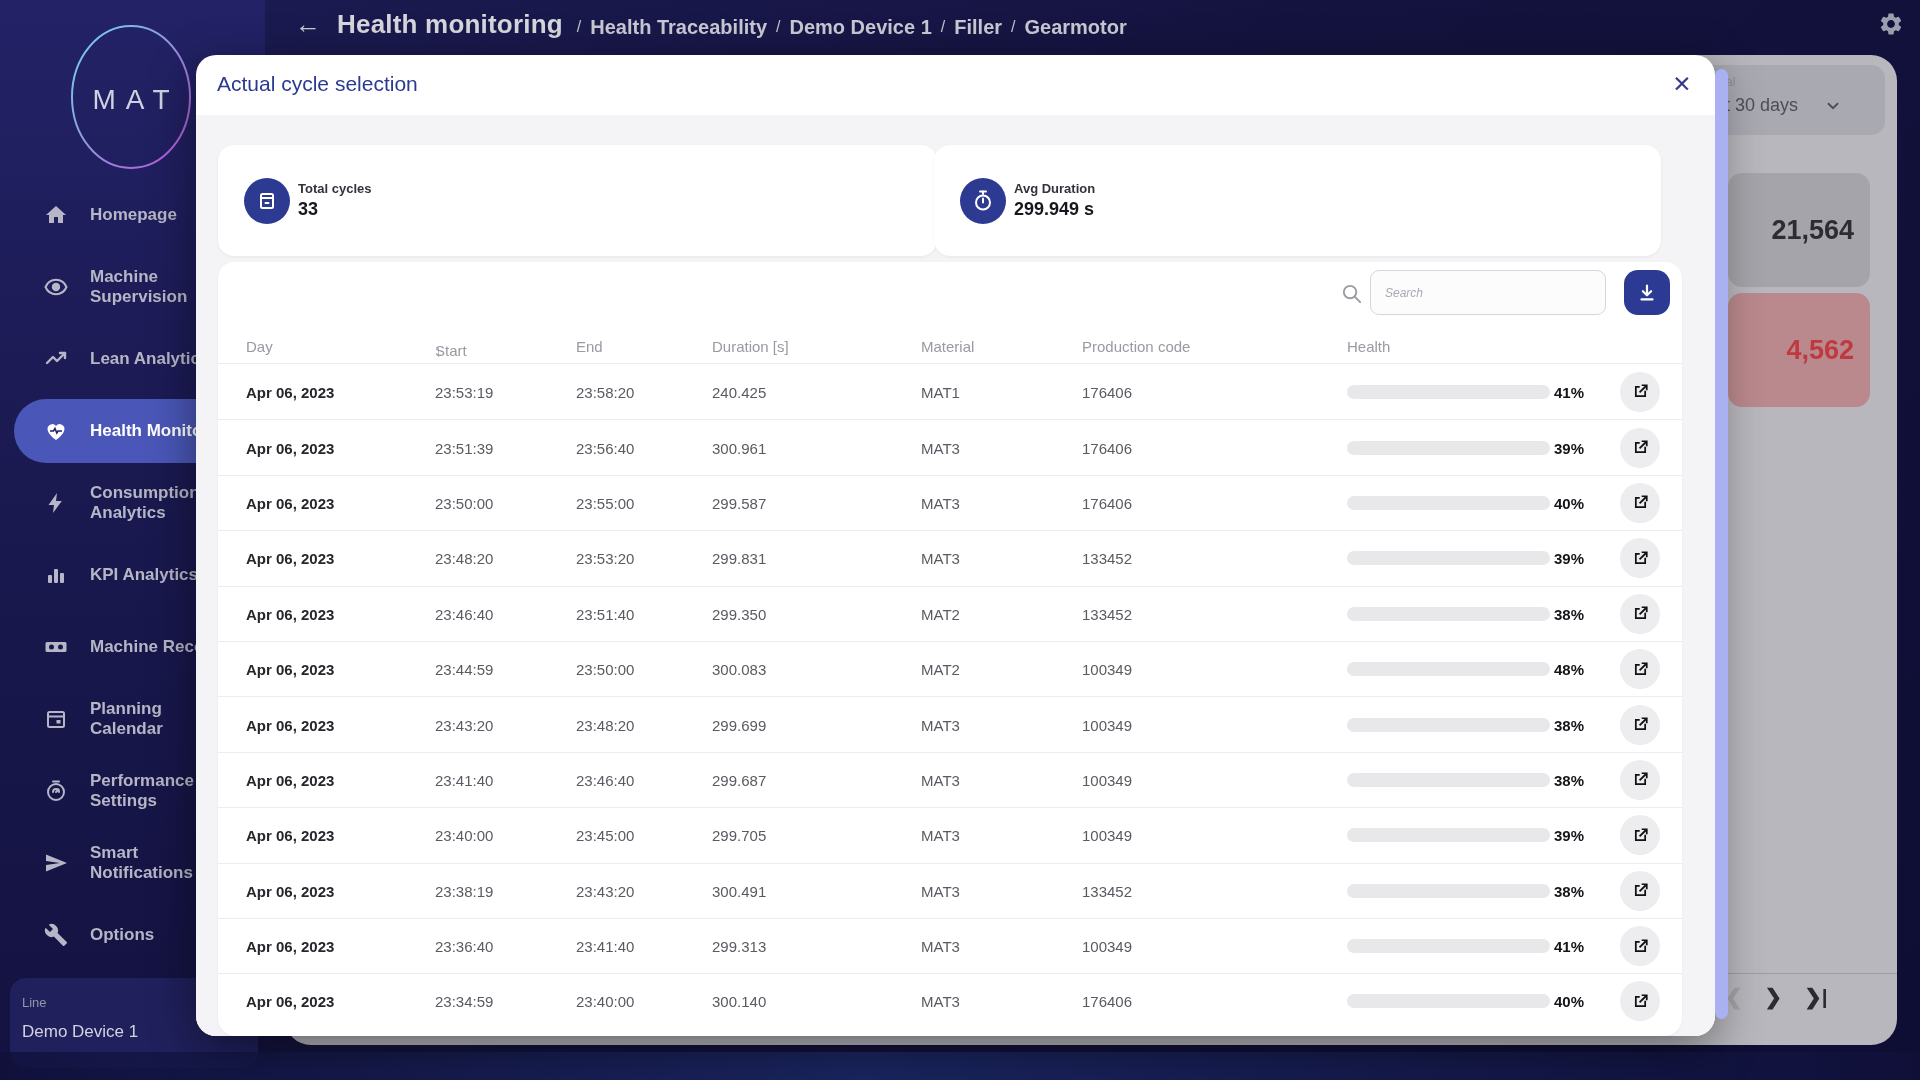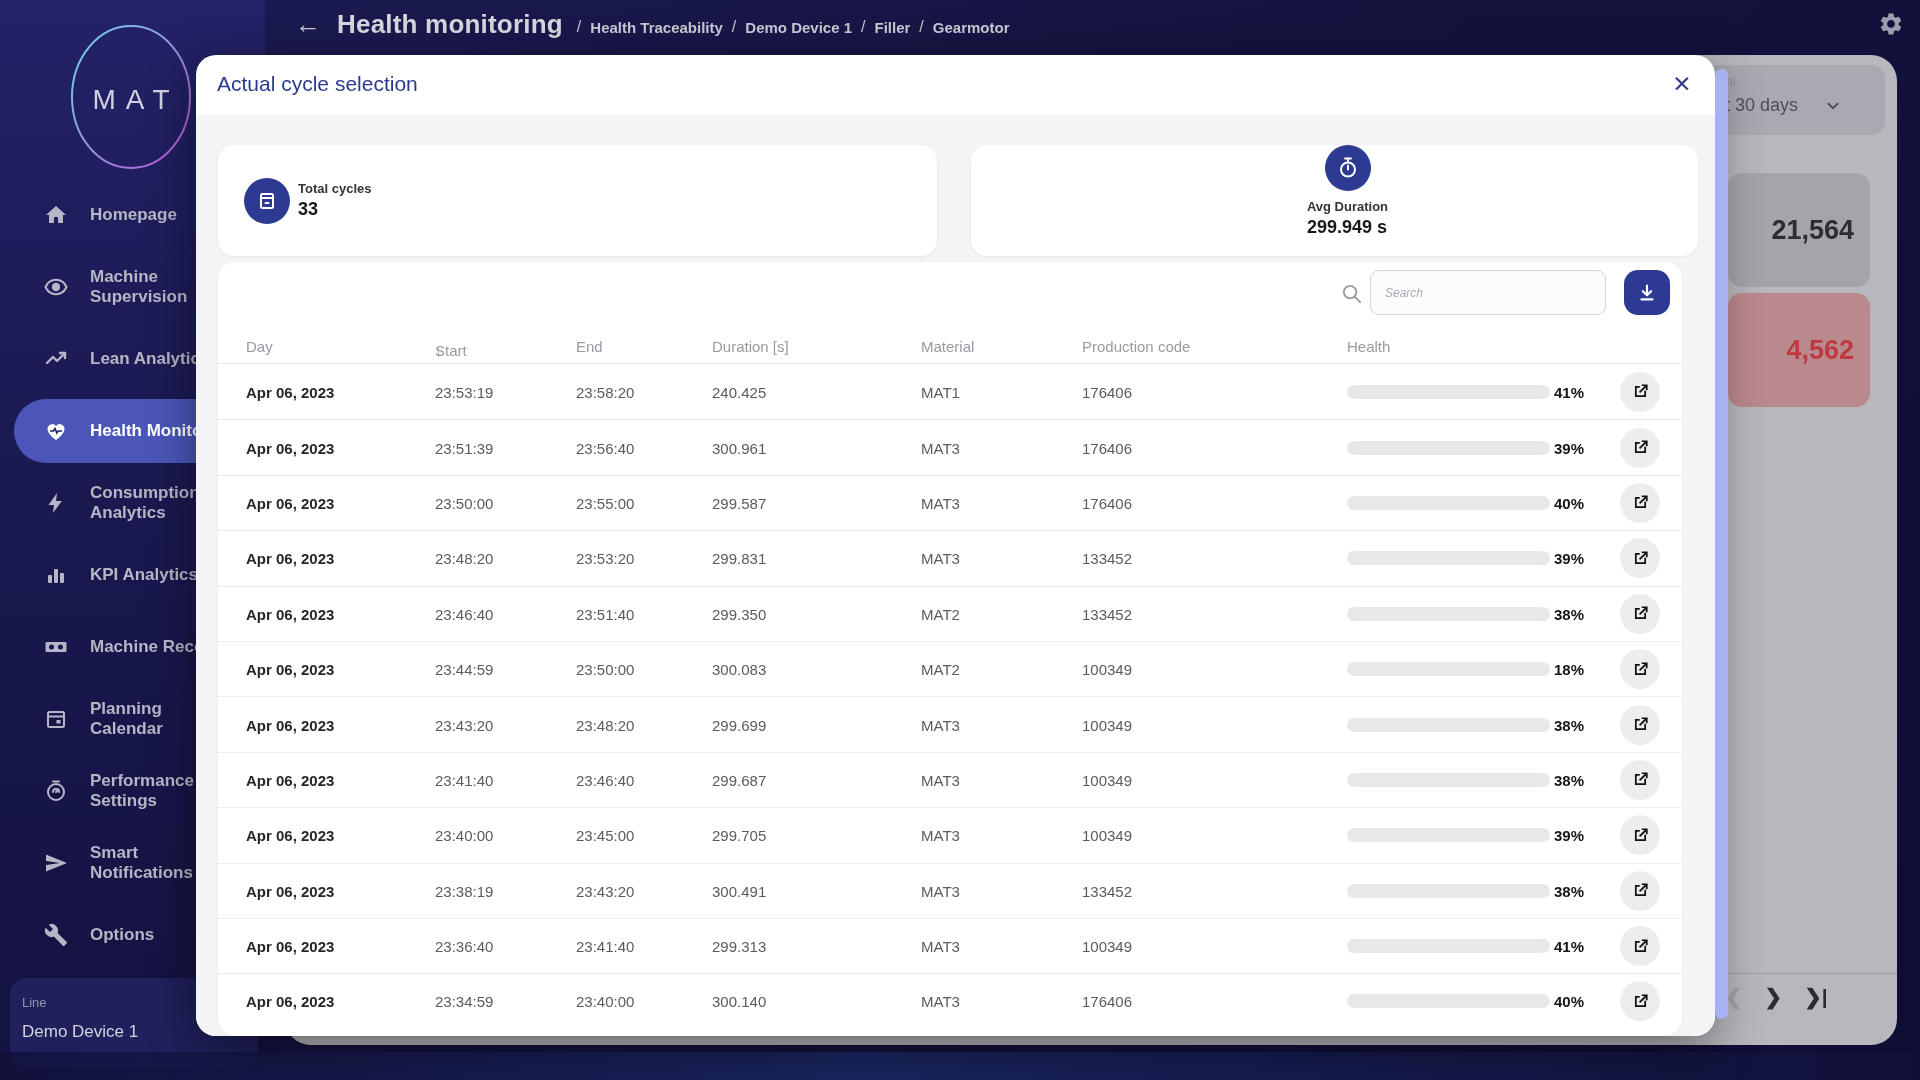--- a/index.html
+++ b/index.html
@@ -5,21 +5,21 @@
   * { margin:0; padding:0; box-sizing:border-box; }
   html,body { width:1920px; height:1080px; overflow:hidden; }
   body { font-family:"Liberation Sans", sans-serif; background:linear-gradient(135deg,#1d1c55 0%,#14133f 45%,#0e0d33 100%); position:relative; }
 
   
   .topbar { position:absolute; left:265px; top:0; right:0; height:48px; display:flex; align-items:center; padding-left:30px; }
   .back-arrow { color:#c9c9d6; font-size:26px; line-height:1; cursor:pointer; }
   .page-title { color:#d7d7de; font-size:26px; font-weight:700; margin-left:16px; letter-spacing:.2px; }
   .crumbs { display:flex; align-items:center; margin-left:14px; gap:9px; margin-top:6px; }
   .crumb-sep { color:#c2c2ce; font-size:16px; }
-  .crumb { color:#c9c9d4; font-size:15px; font-weight:600; }
+  .crumb { color:#c9c9d4; font-size:20px; font-weight:600; }
   .gear { position:absolute; right:16px; top:11px; width:26px; height:26px; color:#9a9fb0; cursor:pointer; }
 
   
   .sidebar { position:absolute; left:0; top:0; width:265px; height:1080px; background:linear-gradient(180deg,#232267 0%,#1a1950 45%,#131240 100%); }
   .logo-wrap { position:absolute; left:64px; top:22px; width:134px; height:150px; }
   .logo-wrap svg { position:absolute; inset:0; }
   .logo-text { position:absolute; left:0; right:0; top:62px; text-align:center; color:#d0d1e0; font-size:28px; font-weight:300; letter-spacing:10px; padding-left:10px; }
   .nav { position:absolute; left:0; top:179px; right:0; list-style:none; }
   .nav li { height:72px; display:flex; align-items:center; gap:22px; padding-left:30px; margin:0 14px 0 14px; border-radius:32px; cursor:pointer; }
   .nav li .nav-ic { width:24px; height:24px; flex:0 0 24px; color:#b6b6c8; }
@@ -46,21 +46,21 @@
 
   
   .modal { position:absolute; left:196px; top:55px; width:1519px; height:981px; background:#ffffff; border-radius:20px; box-shadow:0 12px 48px rgba(0,0,0,.45); }
   .modal-title { position:absolute; left:21px; top:17px; font-size:21px; font-weight:500; color:#2b3a90; }
   .modal-close { position:absolute; right:14px; top:10px; width:38px; height:38px; border:none; background:transparent; color:#3b3b8e; font-size:23px; cursor:pointer; }
   .modal-scrollbar { position:absolute; left:1519px; top:14px; width:13px; height:950px; background:#a9b1f3; border-radius:7px; cursor:grab; }
   .modal-body { position:absolute; left:0; top:60px; right:0; bottom:0; background:#f4f4f6; border-radius:0 0 20px 20px; }
 
   .m-stat { position:absolute; top:30px; height:111px; background:#fff; border-radius:16px; box-shadow:0 1px 3px rgba(30,30,60,.06); display:flex; align-items:center; padding-left:26px; gap:8px; }
   .m-stat-1 { left:22px;  width:719px; }
-  .m-stat-2 { left:775px; width:727px;flex-direction:column; }
+  .m-stat-2 { left:738px; width:727px; }
   .m-stat-ic { width:46px; height:46px; border-radius:50%; background:#2d3a92; display:flex; align-items:center; justify-content:center; color:#fff; }
   .m-stat-label { font-size:13px; font-weight:700; color:#33333b; }
   .m-stat-value { font-size:18px; font-weight:700; color:#17171d; margin-top:3px; }
 
   .table-card { position:absolute; left:22px; top:147px; width:1464px; bottom:0; background:#fff; border-radius:16px 16px 18px 18px; box-shadow:0 1px 3px rgba(30,30,60,.05); }
   .search-ic { position:absolute; left:1122px; top:20px; width:23px; height:23px; color:#9b9ba6; }
   .search-input { position:absolute; left:1152px; top:8px; width:236px; height:45px; border:1px solid #d6d6dd; border-radius:9px; background:#fcfcfd; padding:0 14px; font-size:12px; font-style:italic; color:#55555e; font-family:"Liberation Sans",sans-serif; outline:none; }
   .search-input::placeholder { color:#a9a9b4; }
   .dl-btn { position:absolute; left:1406px; top:8px; width:46px; height:45px; border:none; border-radius:14px; background:#2c3a94; color:#fff; display:flex; align-items:center; justify-content:center; cursor:pointer; }
 
@@ -369,21 +369,21 @@
             </button>
           </div>
           <div class="row">
             <span class="cell day cx-day">Apr 06, 2023</span>
             <span class="cell cx-start">23:44:59</span>
             <span class="cell cx-end">23:50:00</span>
             <span class="cell cx-dur">300.083</span>
             <span class="cell cx-mat">MAT2</span>
             <span class="cell cx-code">100349</span>
             <span class="hbar"><span class="hfill" style="width: 37%;"></span></span>
-            <span class="hpct">18%</span>
+            <span class="hpct">48%</span>
             <button class="ext-btn">
               <svg width="19" height="19" viewBox="0 0 24 24" fill="currentColor">
                 <path d="M5 5h6v2.2H7.2v9.6h9.6V11H19v8H5z"></path>
                 <path d="M13.5 3H21v7.5h-2.2V6.8l-7.2 7.2-1.6-1.6 7.2-7.2h-3.7z"></path>
               </svg>
             </button>
           </div>
           <div class="row">
             <span class="cell day cx-day">Apr 06, 2023</span>
             <span class="cell cx-start">23:43:20</span>

